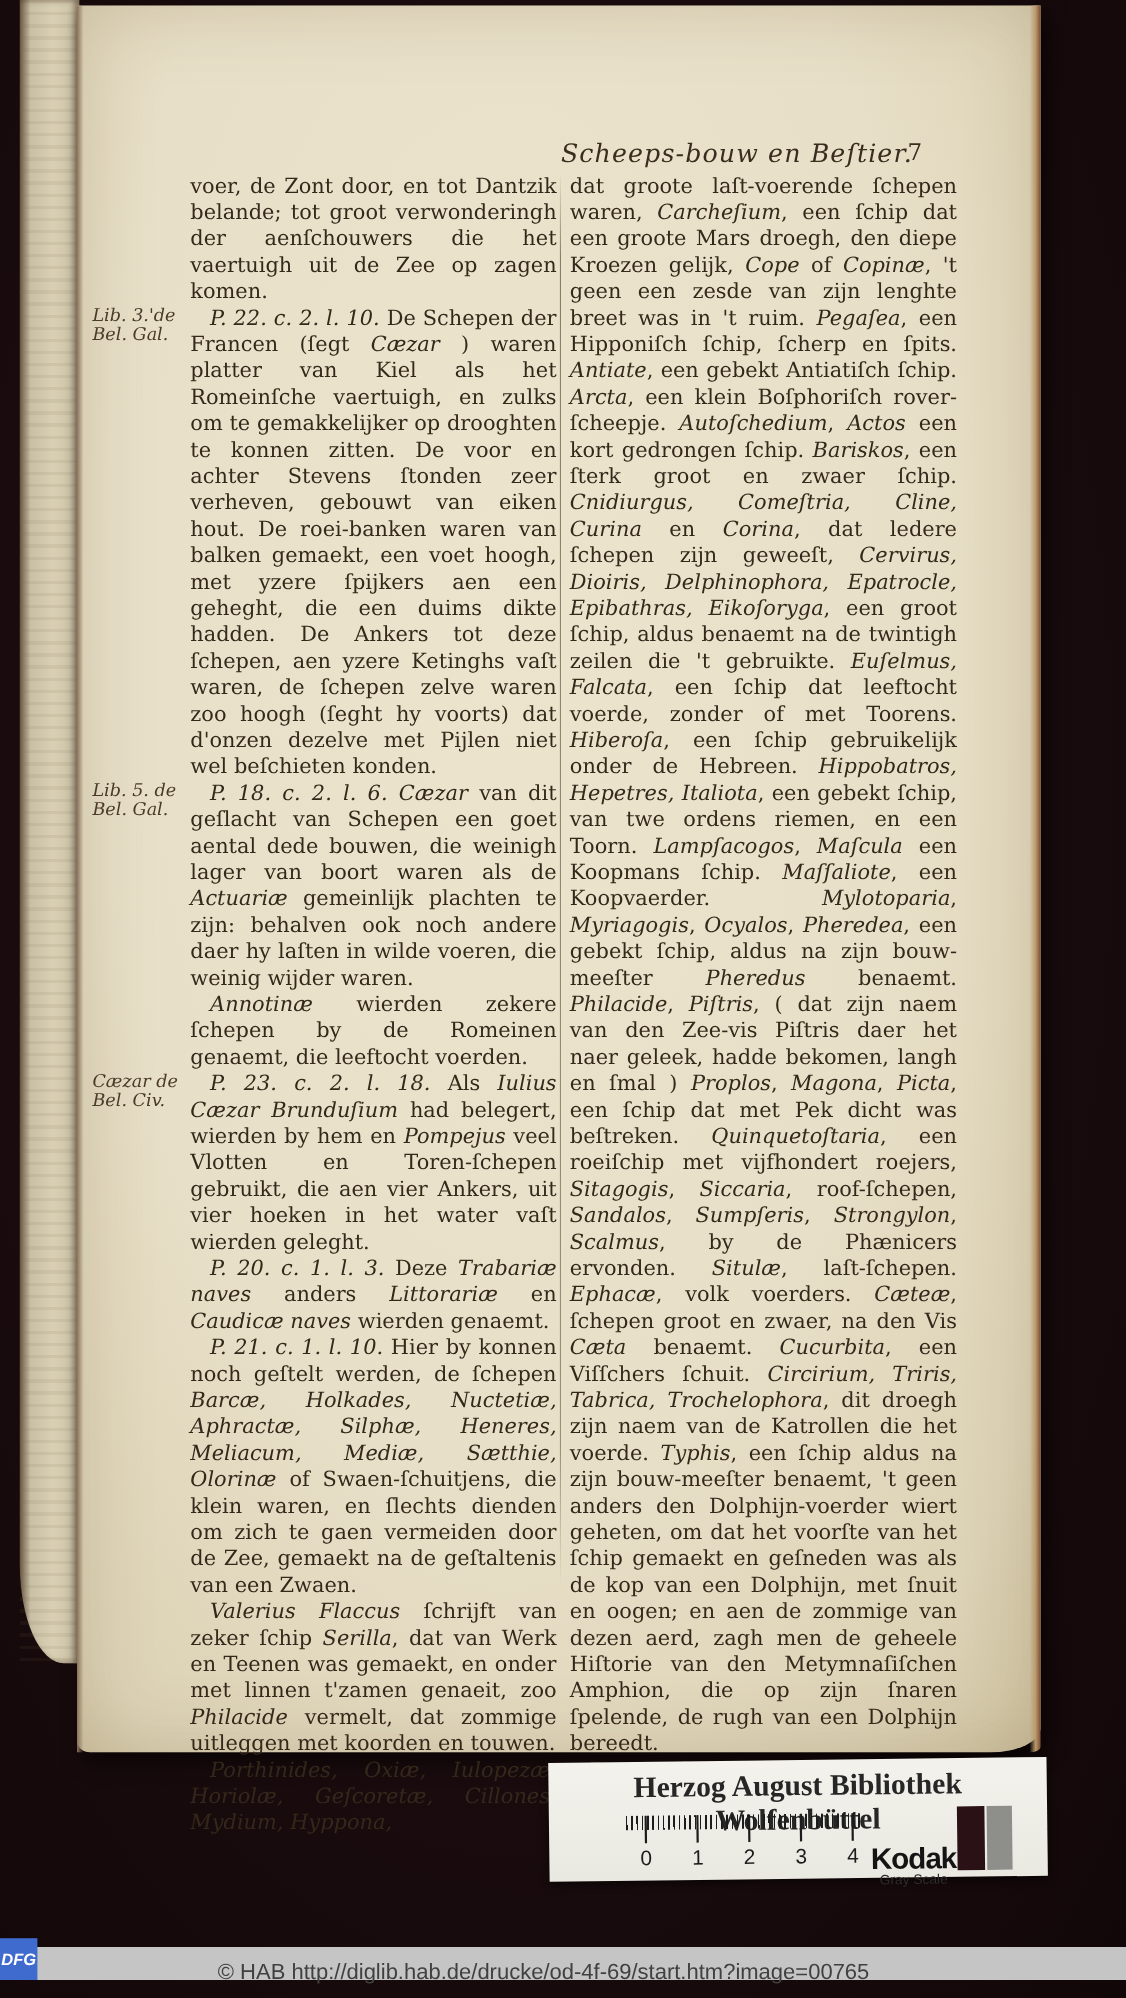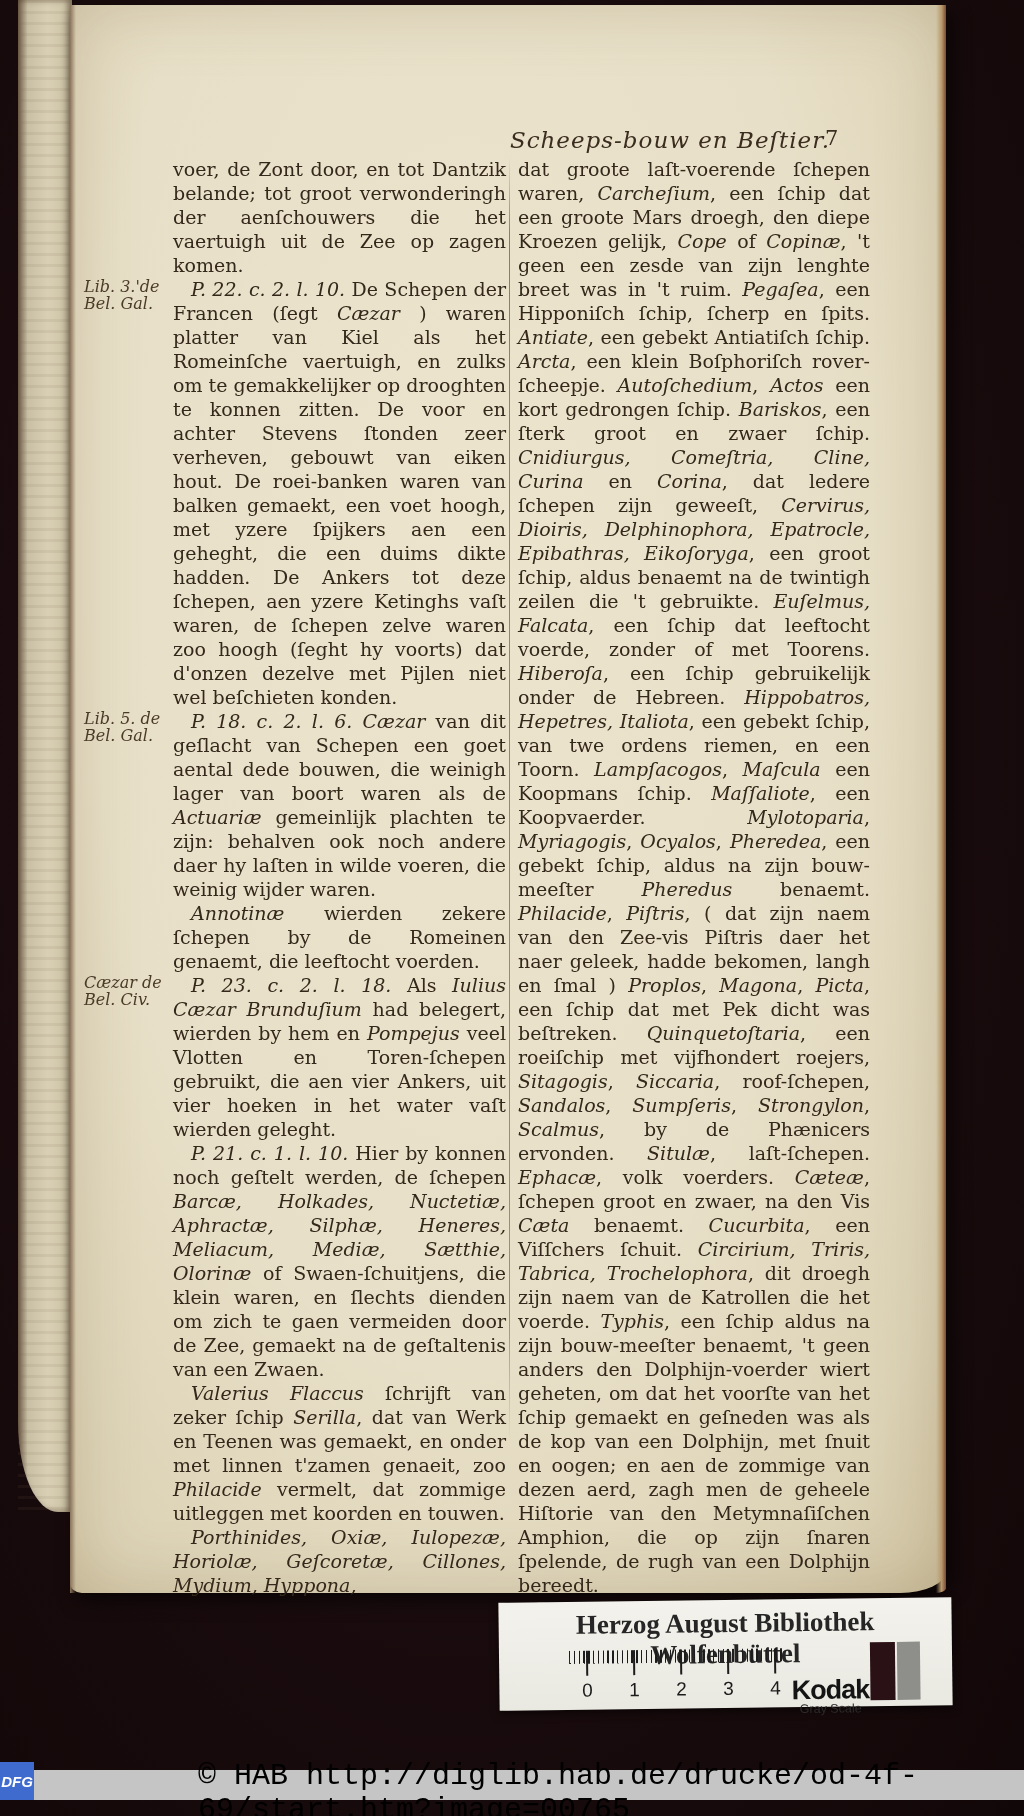--- a/index.html
+++ b/index.html
@@ -67,21 +67,21 @@
   .swatch{position:absolute;top:44px;height:58px;}
   .swatch-black{left:371px;width:25px;background:#2a1115;}
   .swatch-gray{left:398px;width:23px;background:#8e8f8b;}
 
   
   .footer-bar{position:absolute;left:0;top:1770px;width:1024px;height:30px;background:#c5c5c5;}
   .dfg-logo{position:absolute;left:0;bottom:0;width:34px;height:38px;background:#3f6ace;
      color:#ffffff;font-family:"Liberation Sans",sans-serif;font-weight:bold;font-style:italic;
      font-size:15px;display:flex;align-items:center;justify-content:center;letter-spacing:0;}
   .footer-url{position:absolute;left:198px;top:0;height:46px;display:flex;align-items:center;
-     font-family:Liberation Mono, monospace;font-size:30px;color:#000000;}
+     font-family:Liberation Sans, sans-serif;font-size:20px;color:#404040;}
 </style>
 </head>
 <body>
 
 <div class="stage">
 
   <div class="page-stack-edge"></div>
 
   <div class="page">
     <div class="running-head">Scheeps-bouw en Beſtier.</div>
@@ -90,20 +90,21 @@
 
     <div class="col col-left">
       <p>voer, de Zont door, en tot Dantzik belande; tot groot verwonderingh der aenſchouwers die het vaertuigh uit de Zee op zagen komen.</p>
       <p class="indent"><span class="margin-note">Lib. 3.'de
 Bel. Gal.</span><i>P. 22. c. 2. l. 10.</i>  De Schepen der Francen (ſegt <i>Cæzar</i> ) waren platter van Kiel als het Romeinſche vaertuigh, en zulks om te gemakkelijker op drooghten te konnen zitten.  De voor en achter Stevens ſtonden zeer verheven, gebouwt van eiken hout.  De roei-banken waren van balken gemaekt, een voet hoogh, met yzere ſpijkers aen een geheght, die een duims dikte hadden. De Ankers tot deze ſchepen, aen yzere Ketinghs vaſt waren, de ſchepen zelve waren zoo hoogh (ſeght hy voorts) dat d'onzen dezelve met Pijlen niet wel beſchieten konden.</p>
       <p class="indent"><span class="margin-note">Lib. 5. de
 Bel. Gal.</span><i>P. 18. c. 2. l. 6.</i>  <i>Cæzar</i> van dit geſlacht van Schepen een goet aental dede bouwen, die weinigh lager van boort waren als de <i>Actuariæ</i> gemeinlijk plachten te zijn: behalven ook noch andere daer hy laſten in wilde voeren, die weinig wijder waren.</p>
       <p class="indent"><i>Annotinæ</i> wierden zekere ſchepen by de Romeinen genaemt, die leeftocht voerden.</p>
       <p class="indent"><span class="margin-note">Cæzar de
 Bel. Civ.</span><i>P. 23. c. 2. l. 18.</i>  Als <i>Iulius Cæzar Brunduſium</i> had belegert, wierden by hem en <i>Pompejus</i> veel Vlotten en Toren-ſchepen gebruikt, die aen vier Ankers, uit vier hoeken in het water vaſt wierden geleght.</p>
+      <p class="indent"><i>P. 20. c. 1. l. 3.</i>  Deze <i>Trabariæ naves</i> anders <i>Littorariæ</i> en <i>Caudicæ naves</i> wierden genaemt.</p>
       <p class="indent"><i>P. 21. c. 1. l. 10.</i>  Hier by konnen noch geſtelt werden, de ſchepen <i>Barcæ, Holkades, Nuctetiæ, Aphractæ, Silphæ, Heneres, Meliacum, Mediæ, Sætthie, Olorinæ</i> of Swaen-ſchuitjens, die klein waren, en ſlechts dienden om zich te gaen vermeiden door de Zee, gemaekt na de geſtaltenis van een Zwaen.</p>
       <p class="indent"><i>Valerius Flaccus</i> ſchrijft van zeker ſchip <i>Serilla</i>, dat van Werk en Teenen was gemaekt, en onder met linnen t'zamen genaeit, zoo <i>Philacide</i> vermelt, dat zommige uitleggen met koorden en touwen.</p>
       <p class="indent"><i>Porthinides, Oxiæ, Iulopezæ, Horiolæ, Geſcoretæ, Cillones, Mydium, Hyppona,</i></p>
     </div>
 
     <div class="col col-right">
       <p>dat groote laſt-voerende ſchepen waren, <i>Carcheſium</i>, een ſchip dat een groote Mars droegh, den diepe Kroezen gelijk, <i>Cope</i> of <i>Copinæ</i>, 't geen een zesde van zijn lenghte breet was in 't ruim. <i>Pegaſea</i>, een Hipponiſch ſchip, ſcherp en ſpits. <i>Antiate</i>, een gebekt Antiatiſch ſchip. <i>Arcta</i>, een klein Boſphoriſch rover-ſcheepje. <i>Autoſchedium</i>, <i>Actos</i> een kort gedrongen ſchip. <i>Bariskos</i>, een ſterk groot en zwaer ſchip. <i>Cnidiurgus, Comeſtria, Cline, Curina</i> en <i>Corina</i>, dat ledere ſchepen zijn geweeſt, <i>Cervirus, Dioiris, Delphinophora, Epatrocle, Epibathras, Eikoſoryga</i>, een groot ſchip, aldus benaemt na de twintigh zeilen die 't gebruikte. <i>Euſelmus, Falcata</i>, een ſchip dat leeftocht voerde, zonder of met Toorens. <i>Hiberoſa</i>, een ſchip gebruikelijk onder de Hebreen. <i>Hippobatros, Hepetres, Italiota</i>, een gebekt ſchip, van twe ordens riemen, en een Toorn. <i>Lampſacogos</i>, <i>Maſcula</i> een Koopmans ſchip. <i>Maſſaliote</i>, een Koopvaerder. <i>Mylotoparia</i>, <i>Myriagogis</i>, <i>Ocyalos</i>, <i>Pheredea</i>, een gebekt ſchip, aldus na zijn bouw-meeſter <i>Pheredus</i> benaemt. <i>Philacide</i>, <i>Piſtris</i>, ( dat zijn naem van den Zee-vis Piſtris daer het naer geleek, hadde bekomen, langh en ſmal ) <i>Proplos</i>, <i>Magona</i>, <i>Picta</i>, een ſchip dat met Pek dicht was beſtreken. <i>Quinquetoſtaria</i>, een roeiſchip met vijfhondert roejers, <i>Sitagogis</i>, <i>Siccaria</i>, roof-ſchepen, <i>Sandalos</i>, <i>Sumpſeris</i>, <i>Strongylon</i>, <i>Scalmus</i>, by de Phænicers ervonden. <i>Situlæ</i>, laſt-ſchepen. <i>Ephacæ</i>, volk voerders. <i>Cæteæ</i>, ſchepen groot en zwaer, na den Vis <i>Cæta</i> benaemt. <i>Cucurbita</i>, een Viſſchers ſchuit. <i>Circirium, Triris, Tabrica, Trochelophora</i>, dit droegh zijn naem van de Katrollen die het voerde. <i>Typhis</i>, een ſchip aldus na zijn bouw-meeſter benaemt, 't geen anders den Dolphijn-voerder wiert geheten, om dat het voorſte van het ſchip gemaekt en geſneden was als de kop van een Dolphijn, met ſnuit en oogen; en aen de zommige van dezen aerd, zagh men de geheele Hiſtorie van den Metymnaſiſchen Amphion, die op zijn ſnaren ſpelende, de rugh van een Dolphijn bereedt.</p>
       <p class="indent">De vracht ſchepen, die zeil te mee-</p>
       <div class="catchword">ſten</div>
     </div>

